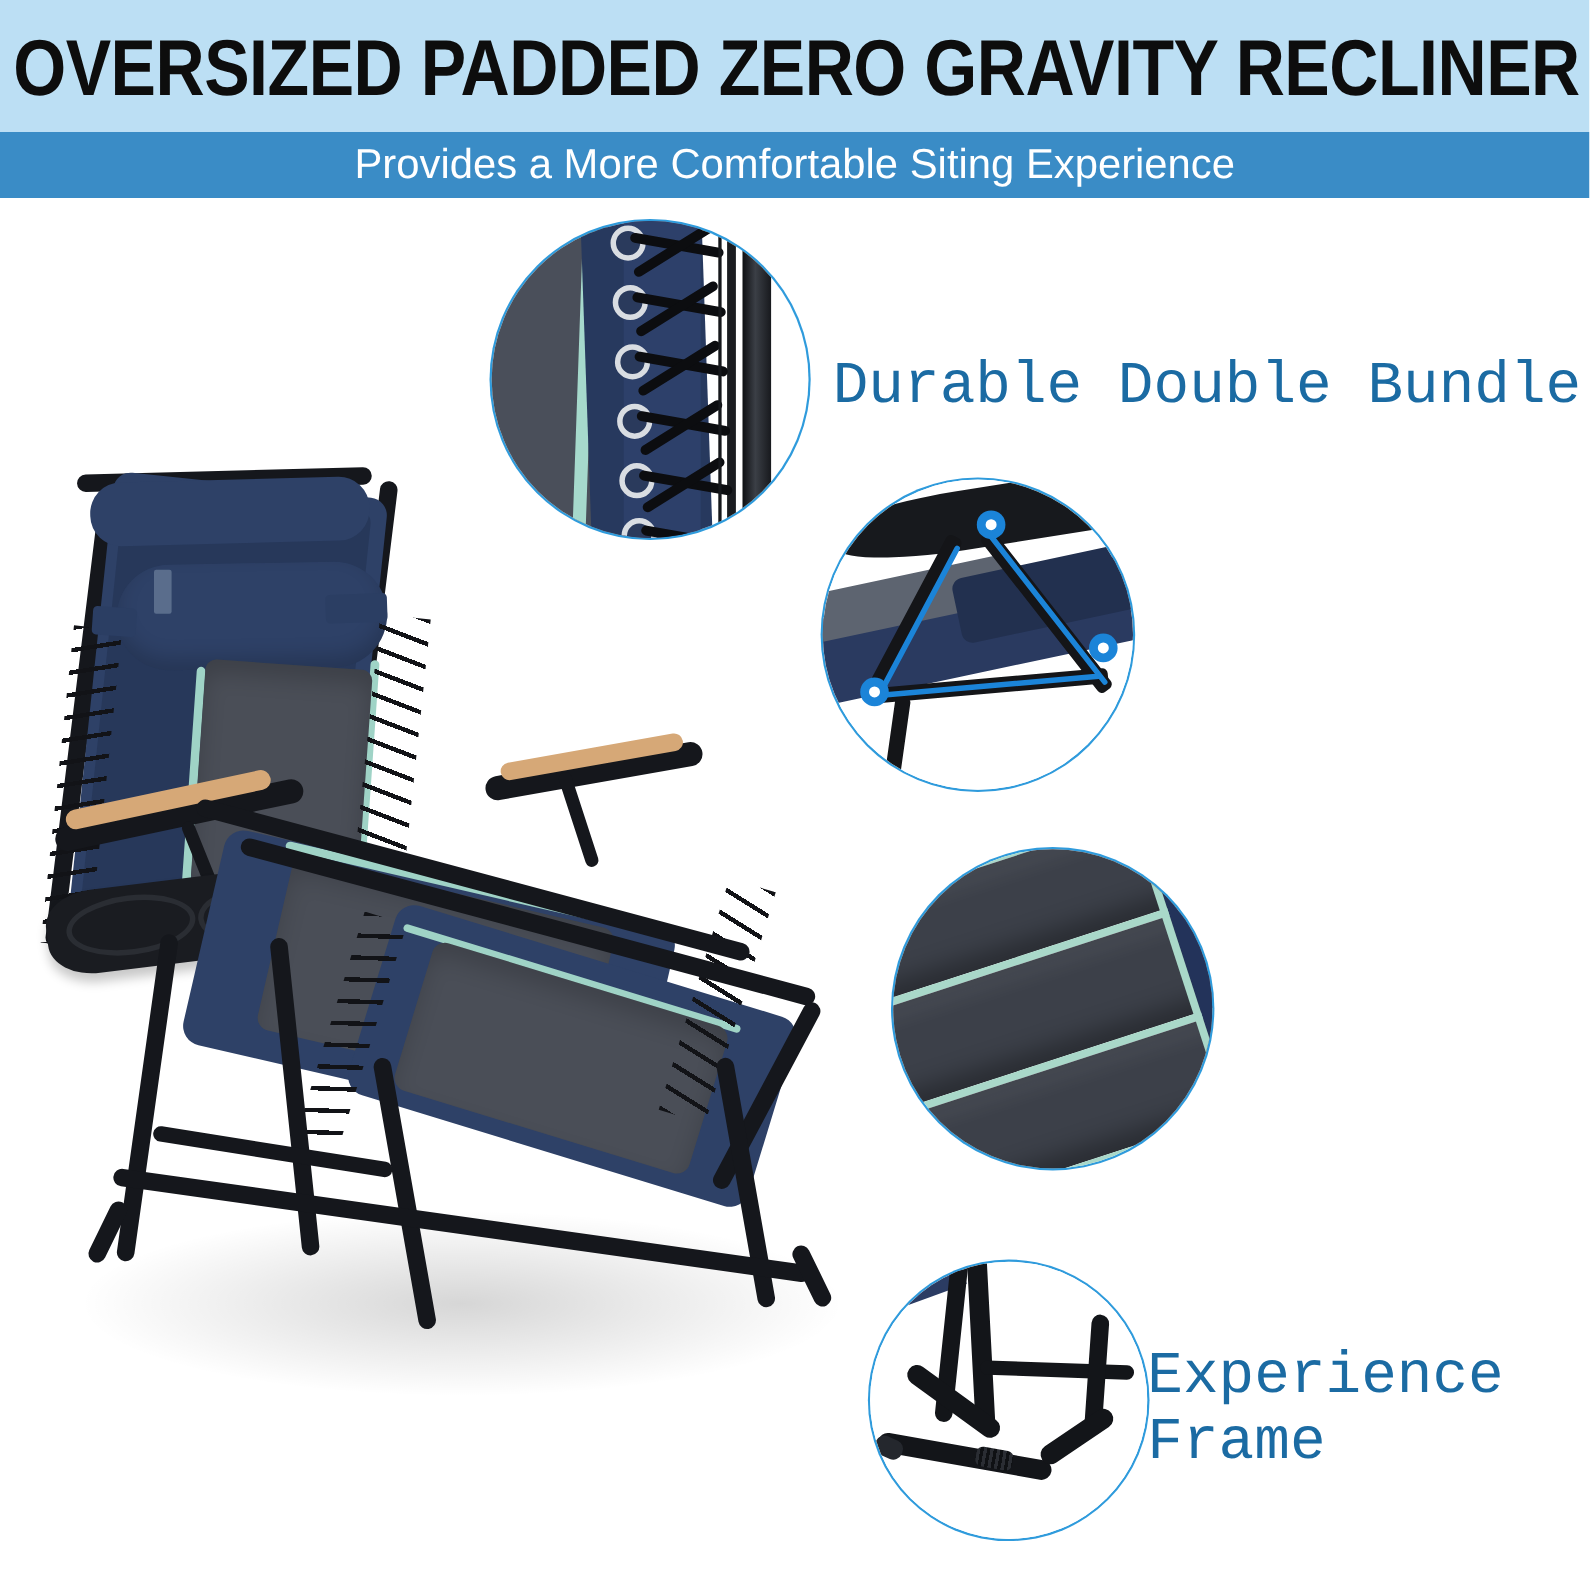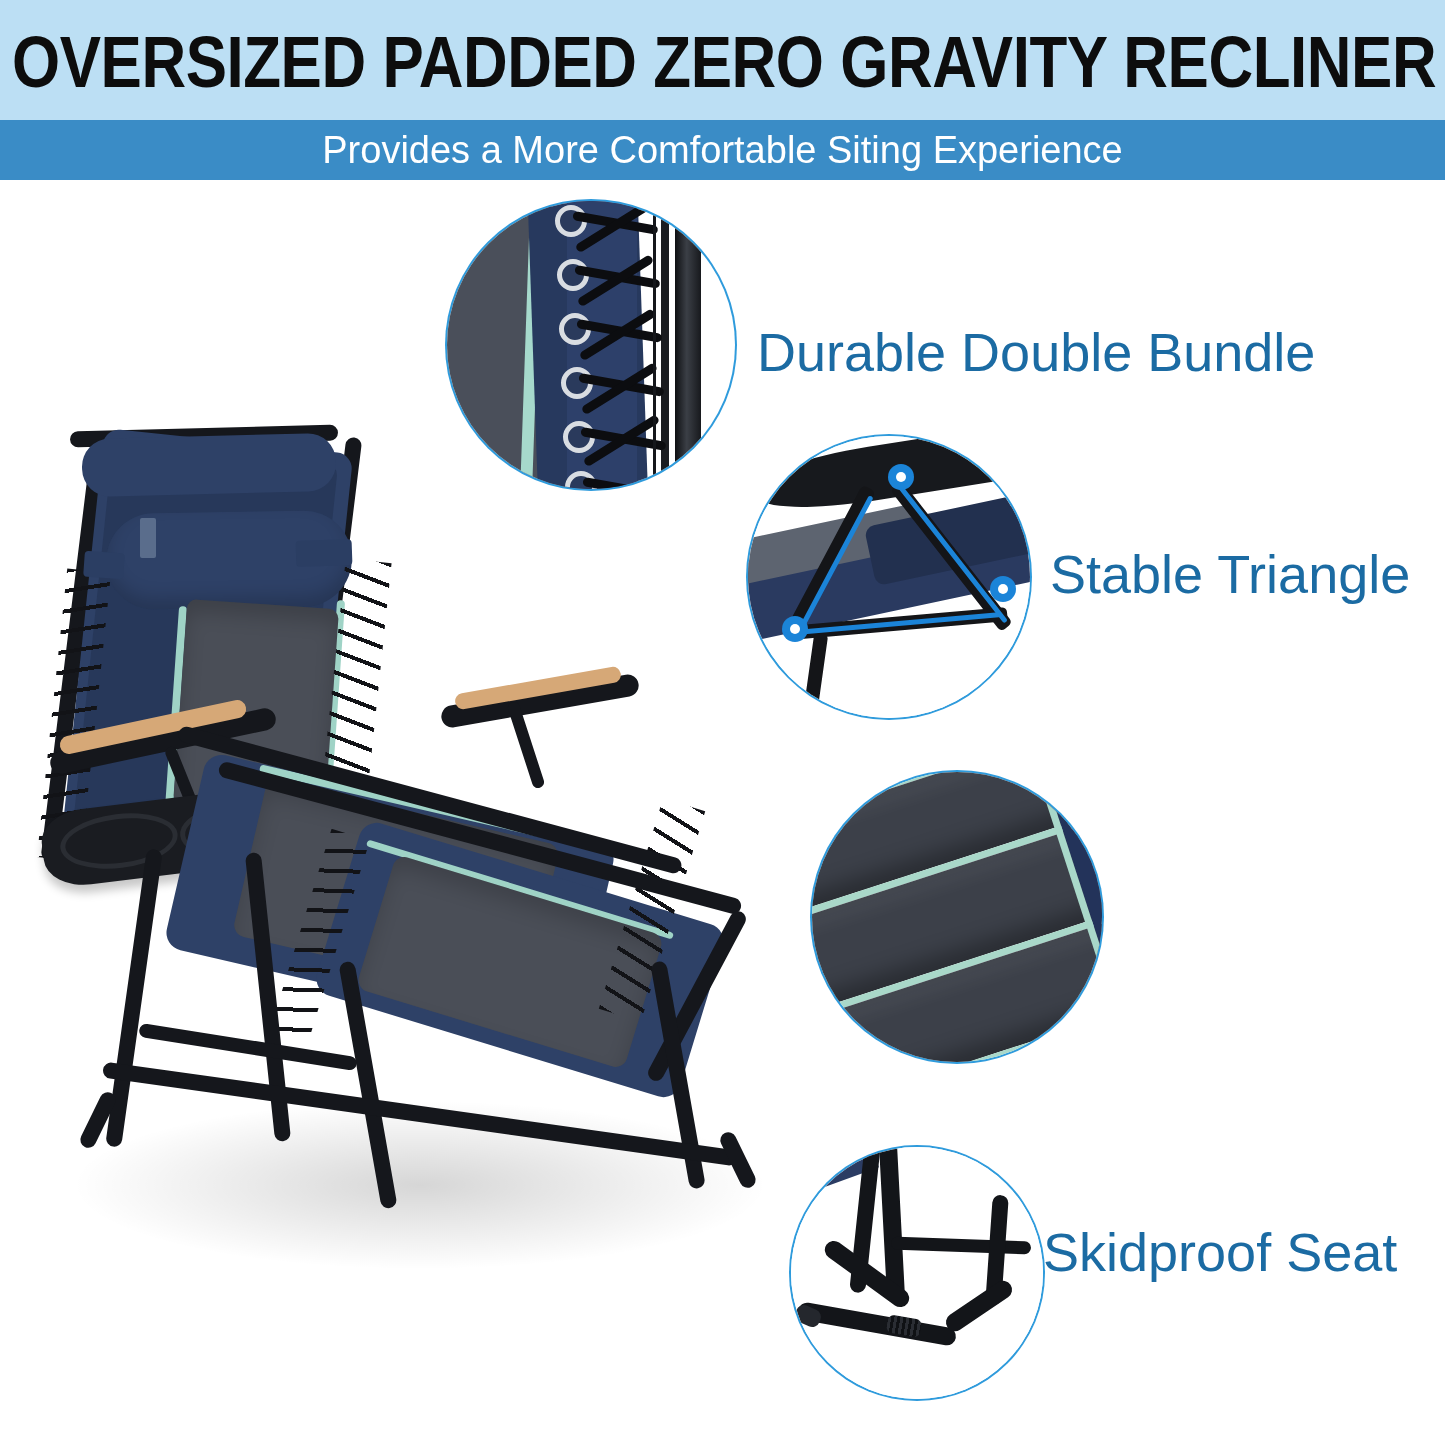--- a/index.html
+++ b/index.html
@@ -20,21 +20,21 @@
   .subtitle{
     position:absolute;left:0;top:120px;width:1445px;height:60px;
     display:flex;align-items:center;justify-content:center;
     font-family:"Liberation Sans Narrow","Liberation Sans",sans-serif;
     font-weight:400;font-size:38px;color:#ffffff;white-space:nowrap;
   }
 
   
   .flabel{
     position:absolute;
-    font-family:Liberation Sans, sans-serif;
+    font-family:Liberation Mono, monospace;
     font-weight:400;color:#1b6ba3;line-height:1.12;white-space:pre-line;
   }
   #label-bundle{left:757px;top:322px;font-size:54px;}
   #label-triangle{left:1050px;top:544px;font-size:54px;}
   #label-padded{left:1127px;top:866px;font-size:54px;text-align:right;width:290px;}
   #label-skid{left:1043px;top:1222px;font-size:54px;}
 
   
   .circle{
     position:absolute;border-radius:50%;overflow:hidden;
@@ -289,16 +289,15 @@
       <div class="c4-tube" style="left:100px;top:92px;width:140px;height:13px;border-radius:8px;transform:rotate(2deg);"></div>
       <div class="c4-tube" style="left:198px;top:48px;width:16px;height:110px;transform:rotate(4deg);"></div>
       <div class="c4-tube" style="left:150px;top:150px;width:76px;height:18px;border-radius:40px;transform:rotate(-34deg);"></div>
       <div style="position:absolute;left:96px;top:170px;width:34px;height:18px;border-radius:6px;
                   background:repeating-linear-gradient(90deg,#2a2d33 0 3px,#0f1114 3px 6px);transform:rotate(10deg);"></div>
       <div style="position:absolute;left:4px;top:160px;width:26px;height:18px;border-radius:8px;background:#24272d;transform:rotate(24deg);"></div>
     </div>
   </div>
 
   <div class="flabel" id="label-bundle">Durable Double Bundle</div>
-  <div class="flabel" id="label-triangle">Stable Triangle</div>
-  <div class="flabel" id="label-skid">Skidproof Seat</div>
+  <div class="flabel" id="label-skid">Experience Frame</div>
 
 </div>
 
 </body></html>

